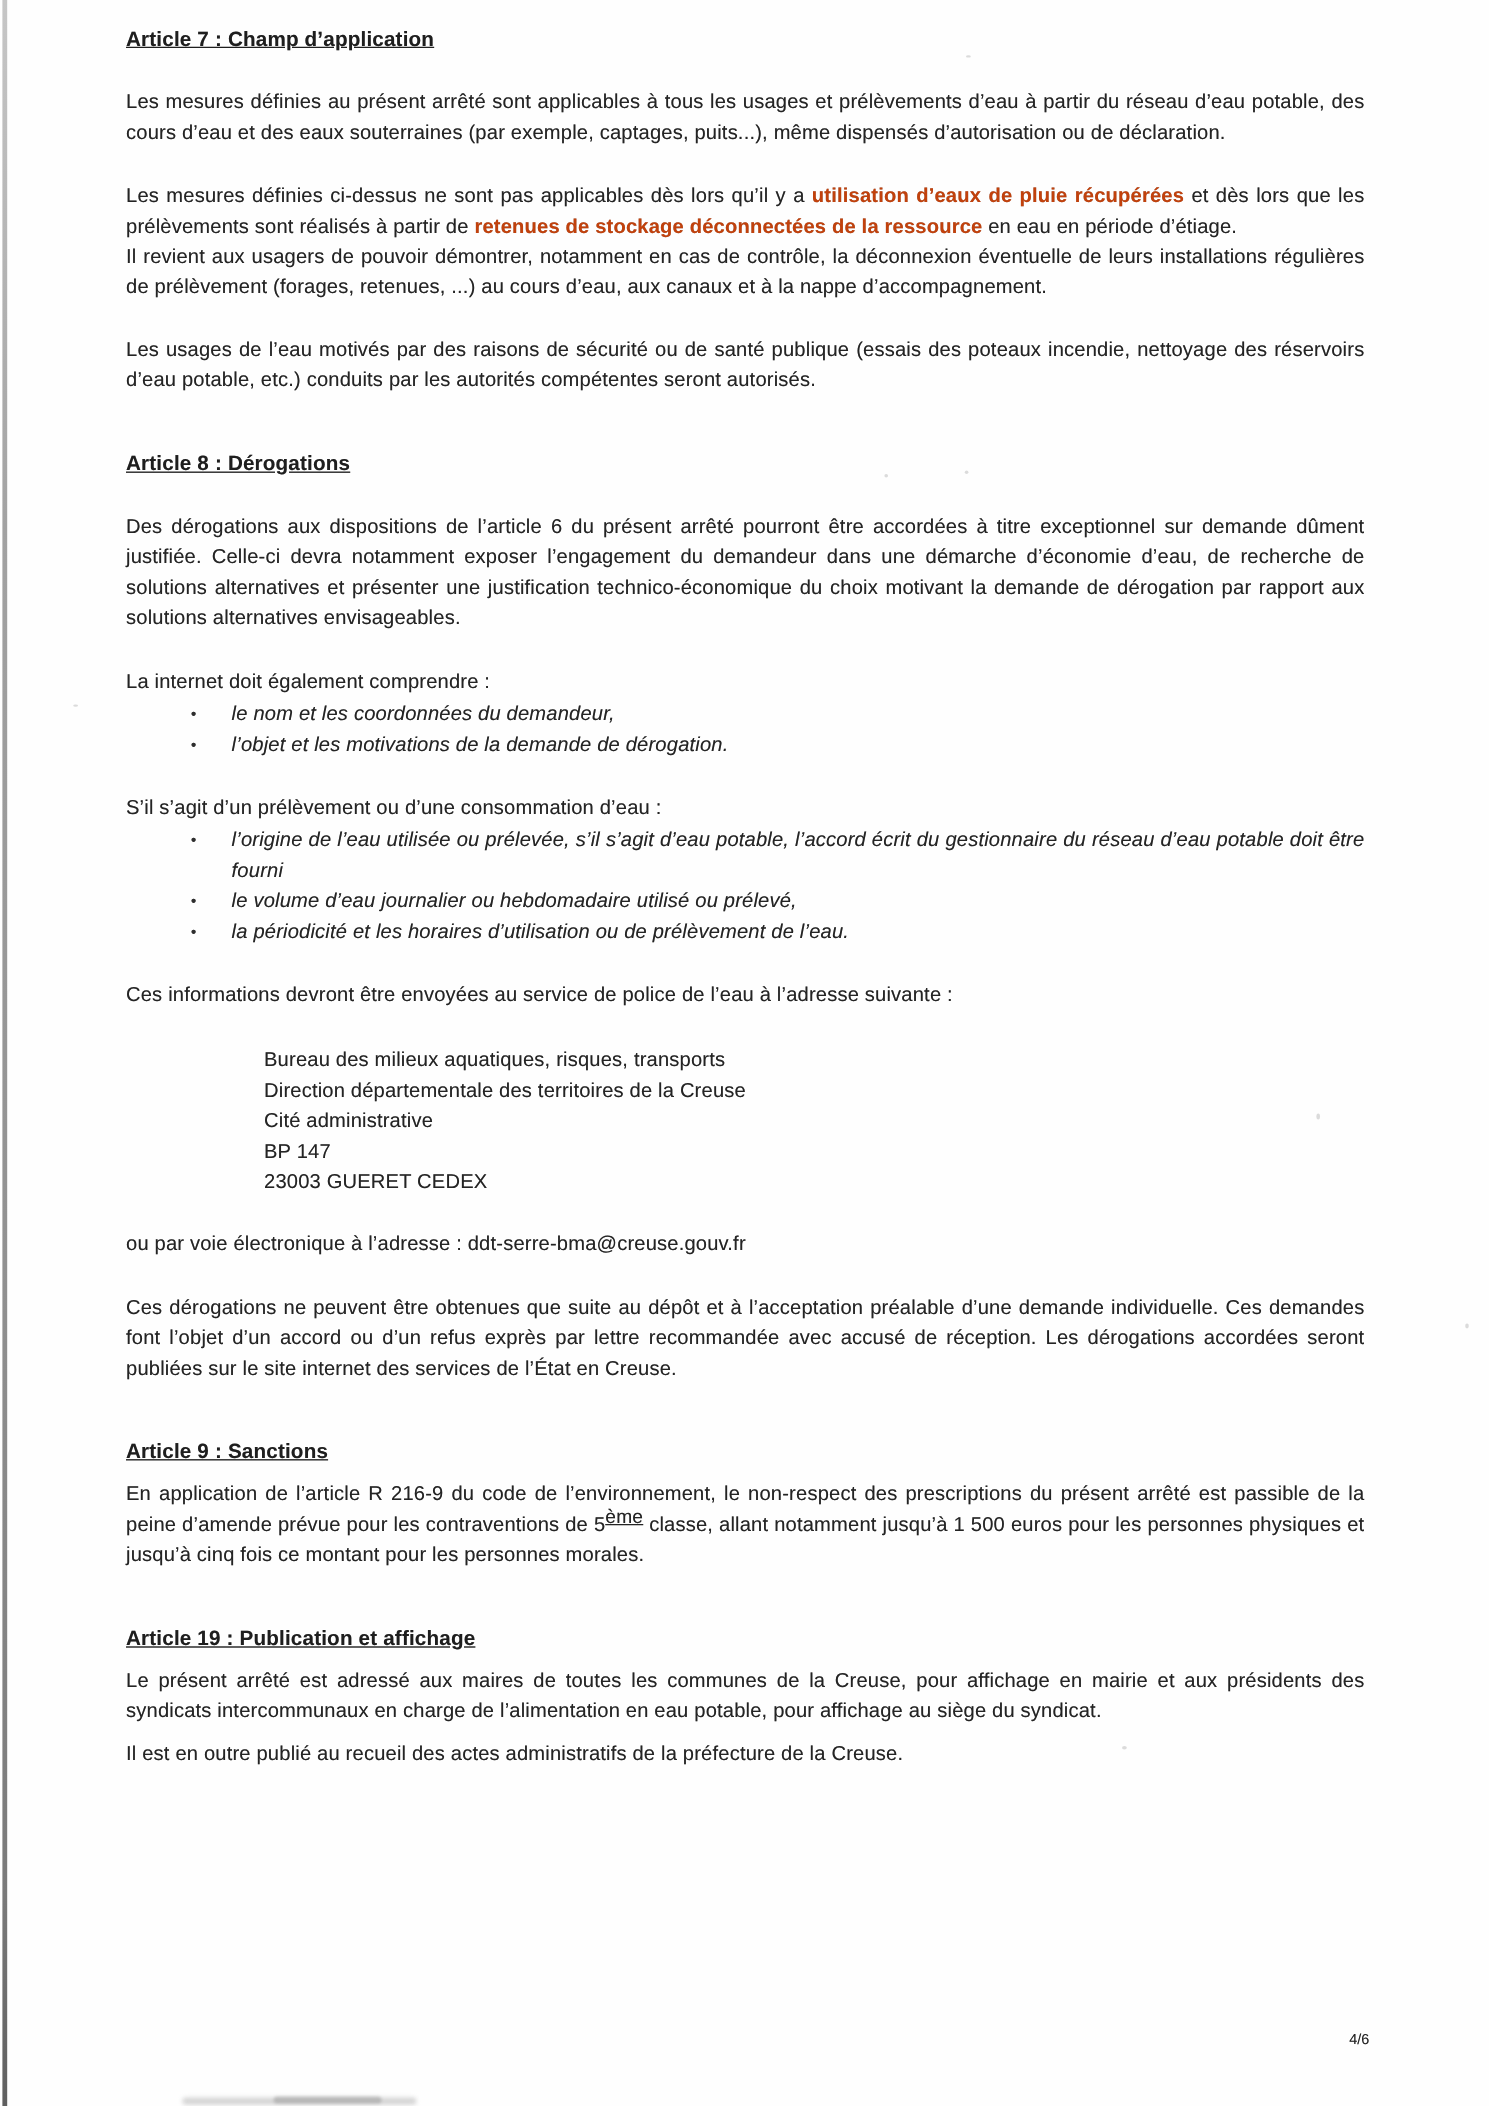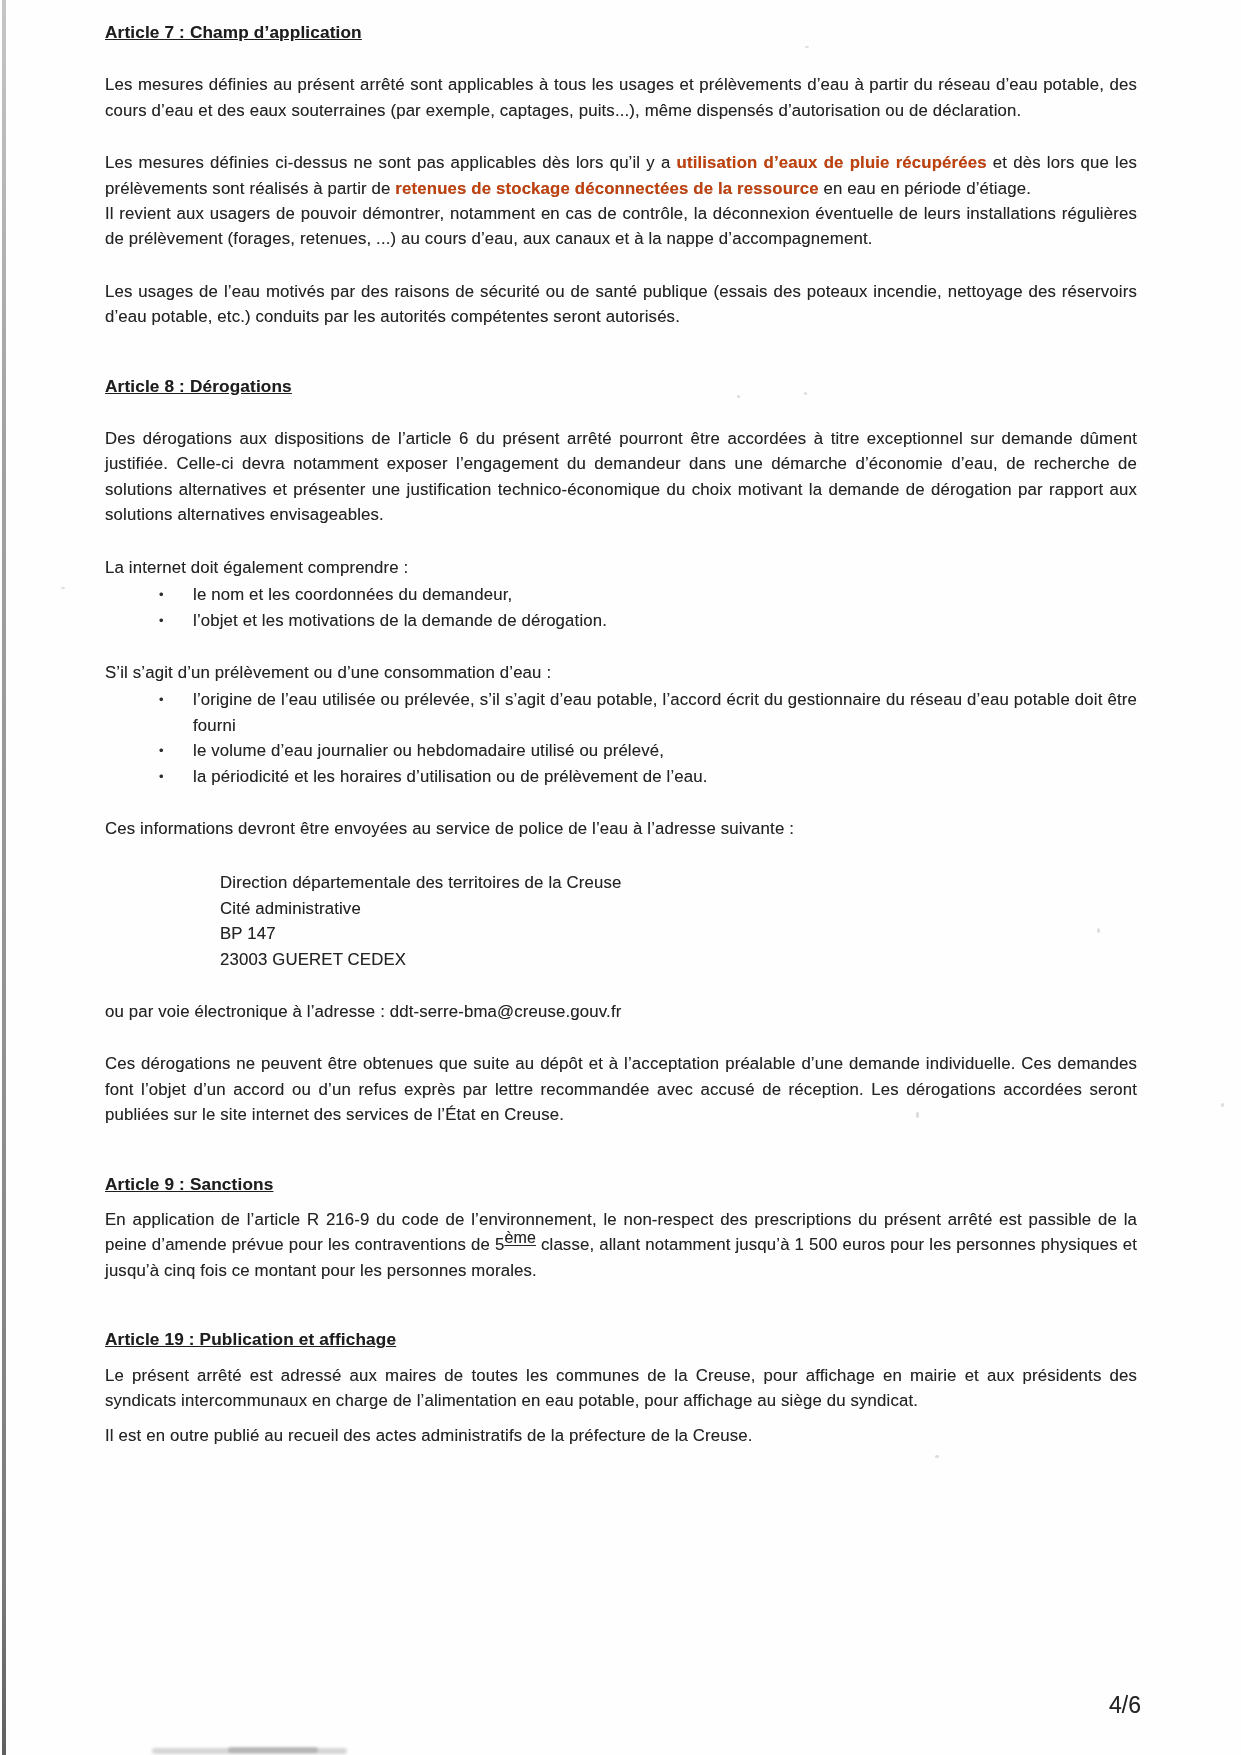--- a/index.html
+++ b/index.html
@@ -86,41 +86,42 @@
   sup {
     font-size: 16px;
     line-height: 0;
     vertical-align: super;
     text-decoration: underline;
   }
   ul.list {
     margin: 2px 0 0 0;
     padding: 0 0 0 88px;
     list-style: none;
+    font-style: italic;
   }
   ul.list li {
     position: relative;
     text-align: justify;
   }
   ul.list li::before {
     content: "\2022";
     position: absolute;
     left: -34px;
     top: 0;
     font-size: 13px;
     color: #2e2e2e;
   }
   .address {
     margin: 29px 0 0 115px;
   }
   .page-number {
     position: absolute;
     right: 100px;
     top: 1692px;
-    font-size: 23px;
+    font-size: 12px;
     color: #242424;
     text-shadow: 0 0 0.5px rgba(55,55,55,.45);
   }
 </style>
 </head>
 <body>
 
 <div class="page">
   <div class="scan-edge"></div>
 
@@ -138,20 +139,21 @@
         <li>l’objet et les motivations de la demande de dérogation.</li>
       </ul>
       <p class="para"><span>S’il s’agit d’un prélèvement ou d’une consommation d’eau :</span></p>
       <ul class="list">
         <li>l’origine de l’eau utilisée ou prélevée, s’il s’agit d’eau potable, l’accord écrit du gestionnaire du réseau d’eau potable doit être fourni</li>
         <li>le volume d’eau journalier ou hebdomadaire utilisé ou prélevé,</li>
         <li>la périodicité et les horaires d’utilisation ou de prélèvement de l’eau.</li>
       </ul>
       <p class="para"><span>Ces informations devront être envoyées au service de police de l’eau à l’adresse suivante :</span></p>
       <div class="address">
+        <div>Bureau des milieux aquatiques, risques, transports</div>
         <div>Direction départementale des territoires de la Creuse</div>
         <div>Cité administrative</div>
         <div>BP 147</div>
         <div>23003 GUERET CEDEX</div>
       </div>
       <p class="para"><span>ou par voie électronique à l’adresse : ddt-serre-bma@creuse.gouv.fr</span></p>
       <p class="para"><span>Ces dérogations ne peuvent être obtenues que suite au dépôt et à l’acceptation préalable d’une demande individuelle. Ces demandes font l’objet d’un accord ou d’un refus exprès par lettre recommandée avec accusé de réception. Les dérogations accordées seront publiées sur le site internet des services de l’État en Creuse.</span></p>
       <h2 class="heading">Article 9 : Sanctions</h2>
       <p class="para close"><span>En application de l’article R 216-9 du code de l’environnement, le non-respect des prescriptions du présent arrêté est passible de la peine d’amende prévue pour les contraventions de 5</span><sup>ème</sup><span> classe, allant notamment jusqu’à 1 500 euros pour les personnes physiques et jusqu’à cinq fois ce montant pour les personnes morales.</span></p>
       <h2 class="heading">Article 19 : Publication et affichage</h2>

